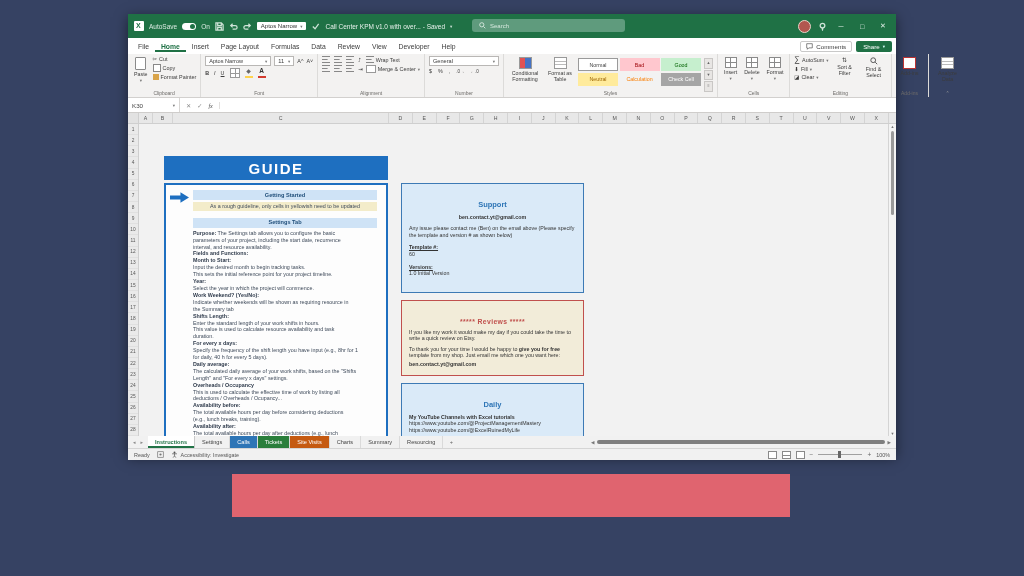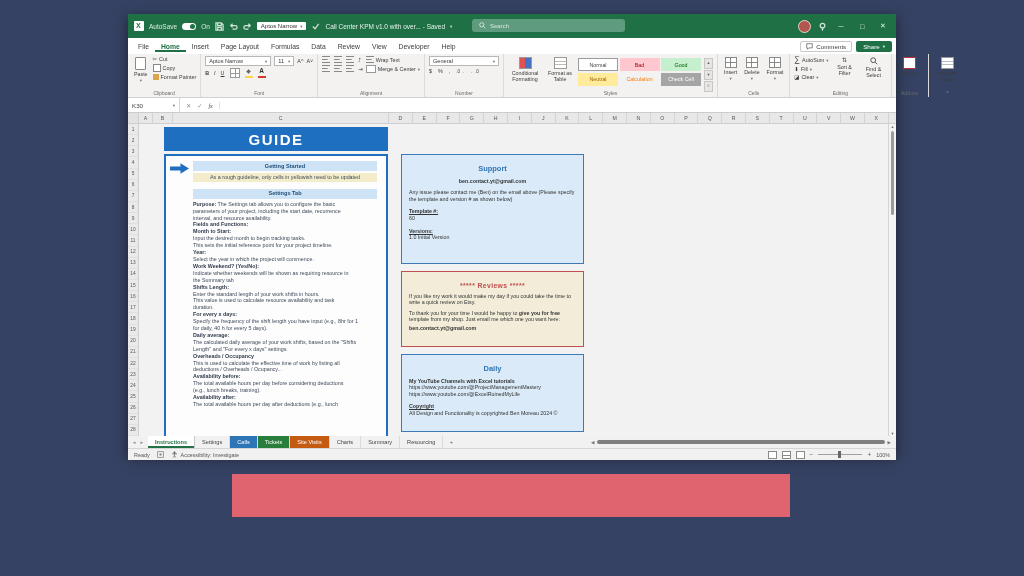--- a/index.html
+++ b/index.html
@@ -67,38 +67,38 @@
   .fx{font-style:italic;font-family:"Liberation Serif",serif;color:#555;}
   
   .colheads{height:10px;background:#e8e8e8;border-bottom:1px solid #cfcfcf;display:flex;}
   .corner{flex:0 0 10px;background:#e2e2e2;border-right:1px solid #cfcfcf;}
   .colwrap{display:flex;flex:1;}
   .colh{flex:0 0 23.8px;display:flex;align-items:center;justify-content:center;font-size:5.2px;color:#555;border-right:1px solid #d4d4d4;box-sizing:border-box;}
   .colh:nth-child(1){flex-basis:14px}.colh:nth-child(2){flex-basis:20px}.colh:nth-child(3){flex-basis:216px}
   .gridbody{display:flex;height:312px;background:#f2f2f2;}
   .rownums{flex:0 0 10px;background:#eaeaea;border-right:1px solid #cfcfcf;display:flex;flex-direction:column;overflow:hidden;}
   .rown{flex:0 0 11.15px;font-size:4.8px;color:#555;display:flex;align-items:center;justify-content:center;box-sizing:border-box;border-bottom:1px solid #e0e0e0;}
-  .canvas{position:relative;flex:1;overflow:hidden;}
+  .canvas{position:relative;flex:1;overflow:hidden;margin-top:29px;}
   .vscroll{flex:0 0 7px;background:#f4f4f4;border-left:1px solid #d4d4d4;display:flex;flex-direction:column;align-items:center;font-size:4px;color:#777;}
   .vthumb{width:3.5px;height:84px;background:#9a9a9a;border-radius:2px;margin-top:2px;}
   .vscroll .dn{margin-top:auto;}
   
   .gbanner{position:absolute;left:25px;top:3px;width:224px;height:24px;background:#1e6fc0;color:#fff;
     display:flex;align-items:center;justify-content:center;font-weight:bold;font-size:15px;letter-spacing:1.5px;}
   .gpanel{position:absolute;left:25px;top:30px;width:224px;height:290px;background:#fdfdfd;
     border:2px solid #1e6fc0;box-sizing:border-box;padding:3px 9px 0 27px;}
   .garrow{position:absolute;left:4px;top:7px;width:19px;height:11px;}
   .iline{font-size:5.35px;line-height:6.9px;color:#3e4a5a;white-space:nowrap;overflow:hidden;}
   .iline .b{font-weight:bold;color:#2e3a4b;}
   .iline.head{background:#cfe3f6;color:#1f4e79;font-weight:bold;text-align:center;padding:1.5px 0;margin:2px 0;font-size:5.6px;}
   .iline.head .b{color:#1f4e79;}
   .iline.yellow{background:#f3ecca;text-align:center;padding:1px 0;}
   .iline.gap{height:5px;}
   
-  .sbox{position:absolute;box-sizing:border-box;padding:11px 7px;font-size:5.3px;line-height:6.6px;color:#333;}
+  .sbox{position:absolute;box-sizing:border-box;padding:18px 7px;font-size:5.3px;line-height:6.6px;color:#333;}
   .support{left:262px;top:30px;width:183px;height:110px;background:#daeaf8;border:1.5px solid #3d7ab5;}
   .reviews{left:262px;top:147px;width:183px;height:76px;background:#f2ecd9;border:1.5px solid #c0504d;}
   .about{left:262px;top:230px;width:183px;height:78px;background:#daeaf8;border:1.5px solid #3d7ab5;}
   .btitle{text-align:center;font-weight:bold;font-size:7.5px;color:#2e75b6;margin-bottom:5px;}
   .reviews .btitle{color:#c0504d;font-size:6.8px;letter-spacing:.4px;margin-bottom:3px;}
   .bemail{text-align:center;font-weight:bold;margin-bottom:5px;}
   .blabel{font-weight:bold;text-decoration:underline;margin-top:6px;}
   .bbold{font-weight:bold;}
   .para{margin-bottom:2px;}
   

